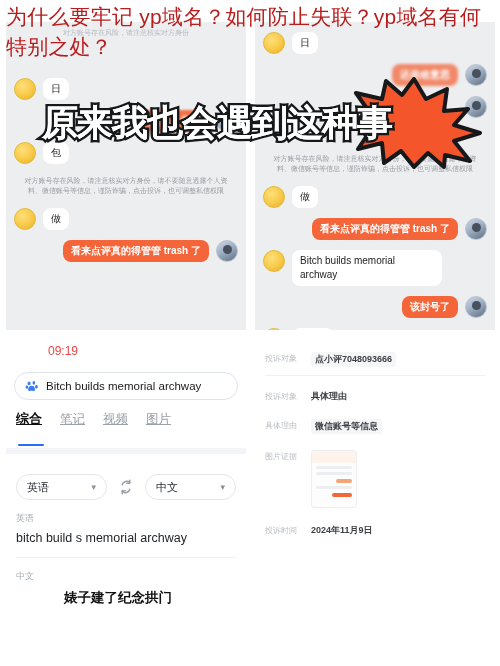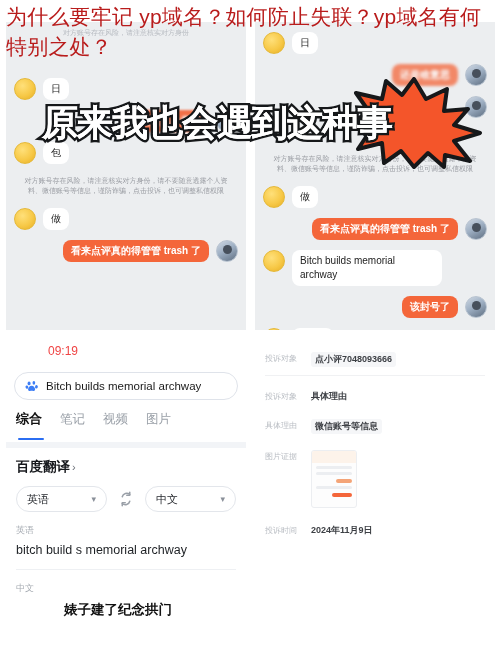--- a/index.html
+++ b/index.html
@@ -99,21 +99,21 @@
   }
   .searchbar {
     margin: 14px 8px 0; height: 28px; border: 1px solid #dfe3ea; border-radius: 15px;
     display: flex; align-items: center; padding: 0 10px; background: #fff;
   }
   .paw-icon { width: 14px; height: 14px; flex: 0 0 14px; margin-right: 7px; }
   .search-text {
     font-size: 11.5px; color: #1a1a1a; white-space: nowrap; overflow: hidden;
   }
   .tabs { display: flex; gap: 18px; padding: 10px 10px 0; align-items: flex-end; }
-  .tab { font-size: 12.5px; color: #9aa0a8; position: relative; padding-bottom: 12px; }
+  .tab { font-size: 12.5px; color: #9aa0a8; position: relative; padding-bottom: 18px; text-decoration: underline; }
   .tab.active { color: #111; font-weight: 700; font-size: 13px; }
   .tab.active::after {
     content: ""; position: absolute; left: 2px; bottom: 0; width: 26px; height: 2.5px;
     background: #2b6ef2; border-radius: 2px;
   }
   .tab-divider { height: 6px; background: #f2f4f7; margin-top: 2px; }
 
   .trans-card { padding: 10px 10px 0; }
   .trans-title { font-size: 13.5px; font-weight: 700; color: #16181c; }
   .trans-title .chev { font-weight: 400; color: #6b7078; font-size: 11px; margin-left: 2px; }
@@ -269,23 +269,20 @@
 
       <div class="tabs">
         <div class="tab active">综合</div>
         <div class="tab">笔记</div>
         <div class="tab">视频</div>
         <div class="tab">图片</div>
       </div>
       <div class="tab-divider"></div>
 
       <div class="trans-card">
-        <div class="trans-title">
-          <span>百度翻译</span><span class="chev">›</span>
-        </div>
 
         <div class="lang-row">
           <div class="lang-sel">
             <span>英语</span>
             <span class="chev-d">▾</span>
           </div>
           <svg class="swap-icon" viewBox="0 0 24 24">
             <path d="M7 9a6 6 0 0 1 10-3" fill="none" stroke="#9aa0a8" stroke-width="2" stroke-linecap="round"></path>
             <path d="M17 15a6 6 0 0 1-10 3" fill="none" stroke="#9aa0a8" stroke-width="2" stroke-linecap="round"></path>
             <path d="M17 3v4h-4" fill="none" stroke="#9aa0a8" stroke-width="2" stroke-linecap="round" stroke-linejoin="round"></path>

